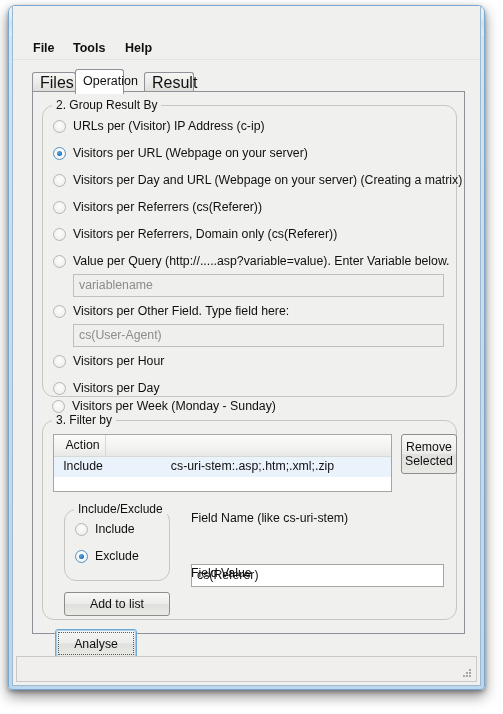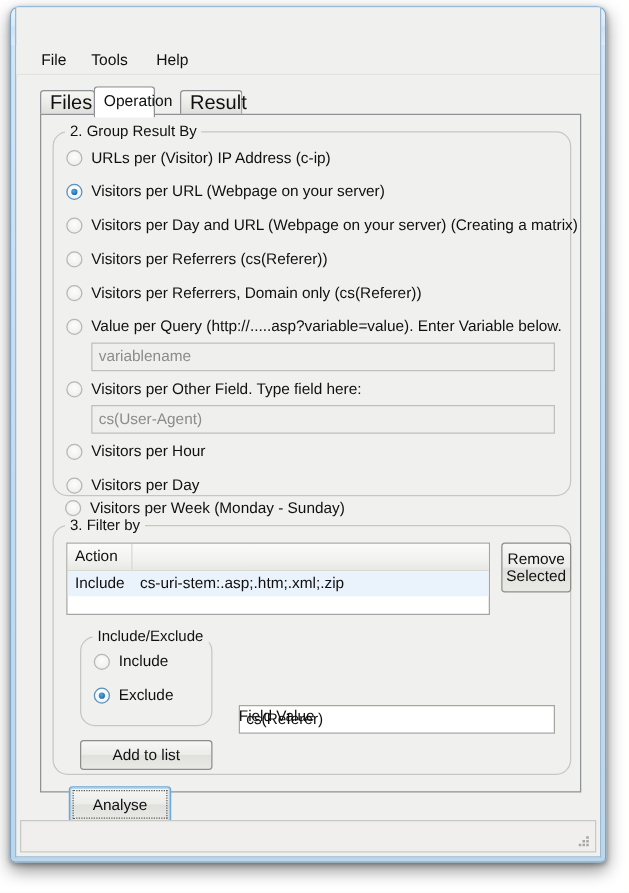--- a/index.html
+++ b/index.html
@@ -89,20 +89,21 @@
 
   
   #menubar {
     position: absolute;
     left: 0; top: 30px;
     width: 100%;
     height: 24px;
     background: #f0f0ee;
     border-bottom: 1px solid #e3e3e0;
     box-sizing: border-box;
+    font-weight: bold;
   }
   .menu-item {
     position: absolute;
     top: 3px;
     height: 18px;
     padding: 0 8px;
     font-size: 12.5px;
     color: #101010;
     line-height: 18px;
     cursor: default;
@@ -432,21 +433,21 @@
       </div>
 
       <div class="radio-row" style="left:19px; top:306px;">
         <span class="radio"></span>
         <span class="radio-label">Visitors per Week (Monday - Sunday)</span>
       </div>
 
       <div class="groupbox" style="left:9px; top:328px; width:415px; height:200px;">
         <div class="gb-title">3. Filter by</div>
 
-        <div id="filter-table" style="left:10px; top:13px; width:339px; height:58px;">
+        <div id="filter-table" style="left:10px; top:13px; width:339px; height:58px;text-align:center;">
           <div id="filter-head">
             <div class="th" style="left:0px;   width:52px;">Action</div>
             <div class="th" style="left:209px; width:130px; border-right:none;"></div>
           </div>
           <div class="filter-row">
             <div class="td" style="left:0px;  width:52px;">Include</div>
             <div class="td" style="left:52px; width:287px;">cs-uri-stem:.asp;.htm;.xml;.zip</div>
           </div>
         </div>
 
@@ -462,20 +463,21 @@
             <span class="radio-label">Include</span>
           </div>
           <div class="radio-row" style="top:38px;">
             <span class="radio checked"></span>
             <span class="radio-label">Exclude</span>
           </div>
         </div>
 
         <div class="button" style="left:21px; top:171px; width:106px; height:24px;">Add to list</div>
 
+        <div class="flabel" style="left:148px; top:90px;">Field Name (like cs-uri-stem)</div>
         <div class="textinput enabled" style="left:148px; top:108px; width:253px;">cs(Referer)</div>
 
         <div class="flabel" style="left:148px; top:145px;">Field Value</div>
       </div>
 
       <div class="button focused" style="left:22px; top:537px; width:82px; height:29px;">
         <span>Analyse</span>
       </div>
 
     </div>

